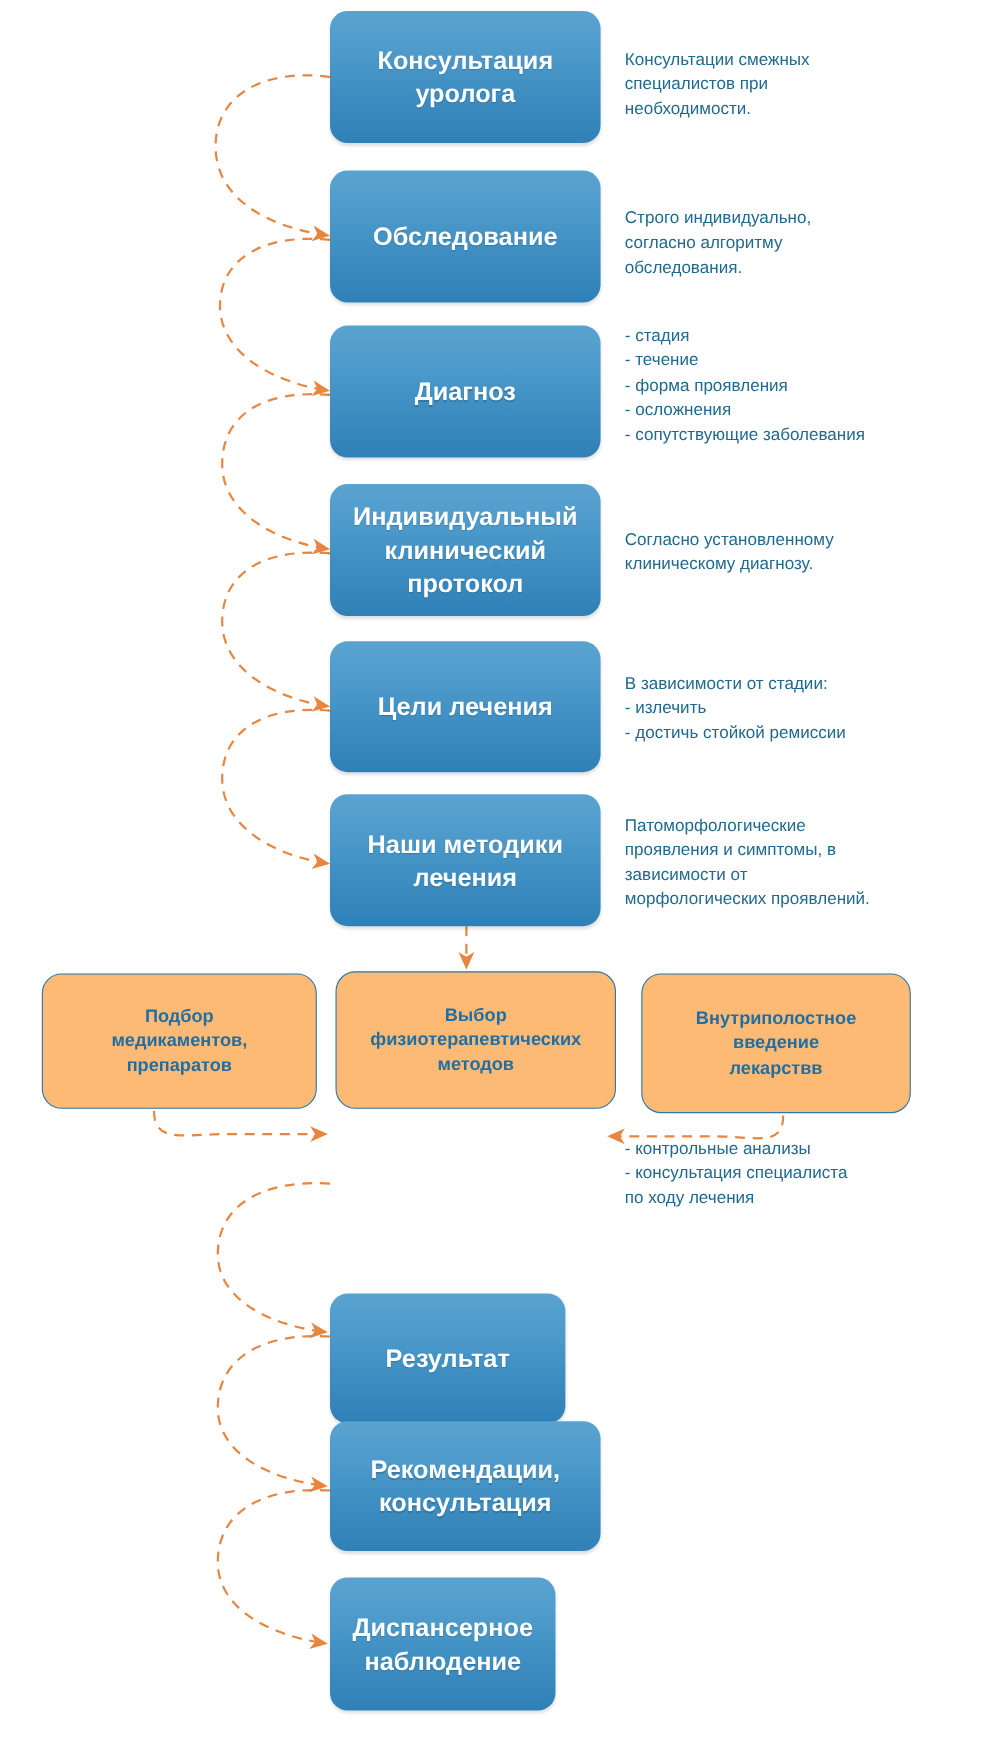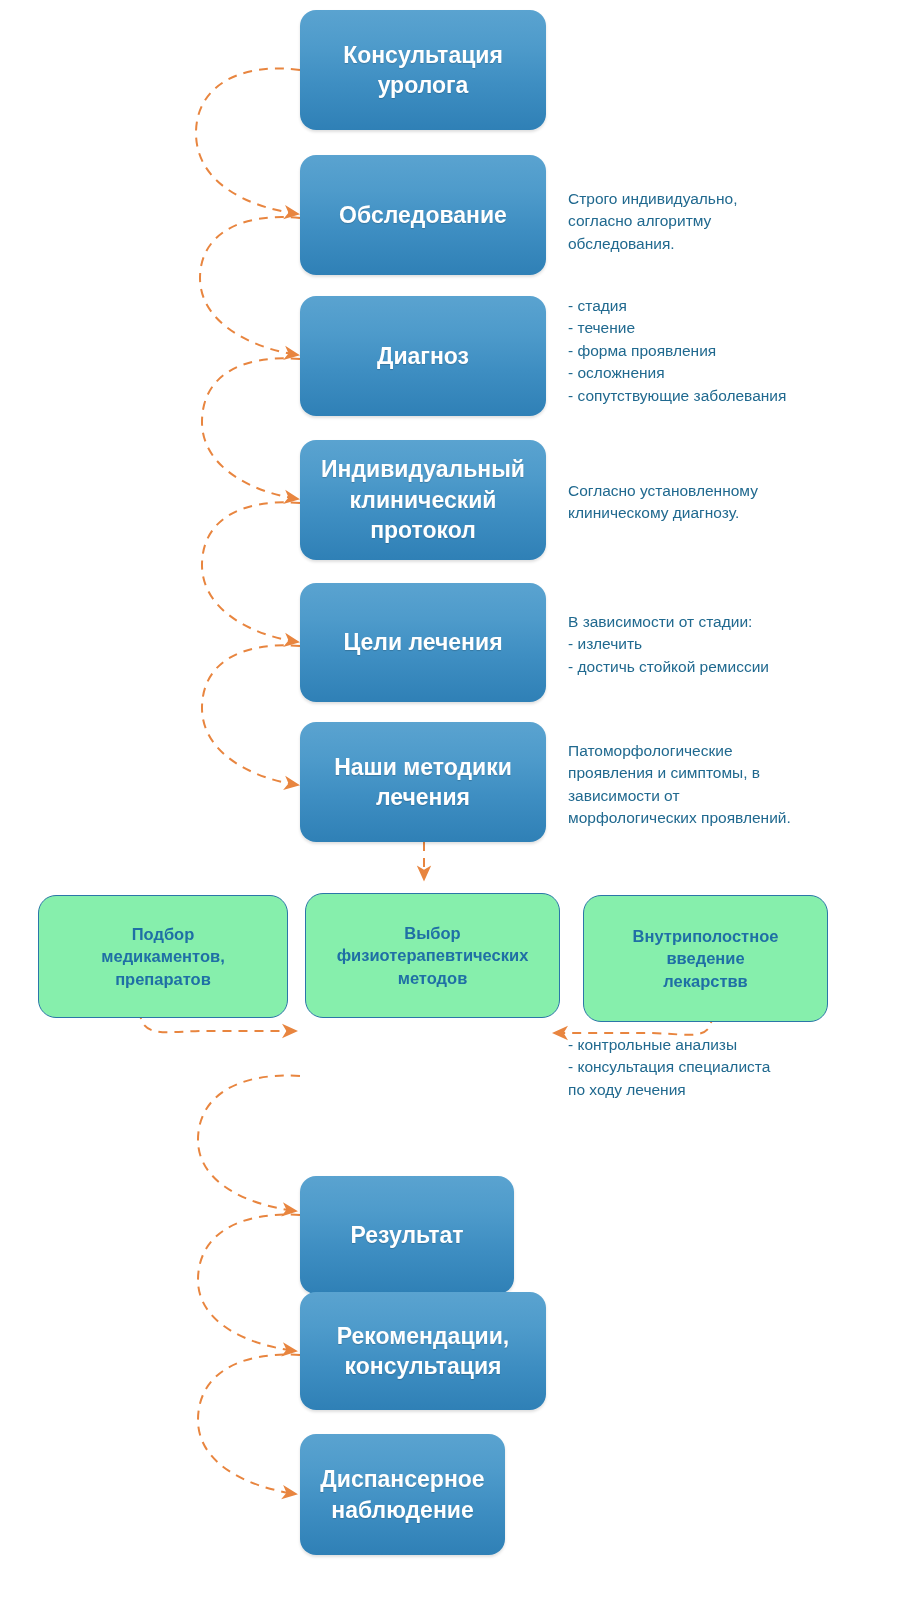--- a/index.html
+++ b/index.html
@@ -46,29 +46,28 @@
     color: #ffffff;
     font-weight: bold;
     font-size: 23px;
     line-height: 1.32;
     padding: 6px 14px;
     box-shadow: 0 2px 3px rgba(0,0,0,0.13);
     text-shadow: 0 1px 1px rgba(0,0,0,0.18);
   }
   
   .white-box {
-    background: #86efac;
+    background: #fdba74;
     border: 1.6px solid #2b76a8;
     border-radius: 18px;
     color: #1f6fa5;
     font-weight: bold;
     font-size: 16.5px;
     line-height: 1.35;
     padding: 6px 3px;
-    margin-top: 10px;
   }
   
   .note {
     position: absolute;
     z-index: 2;
     color: #20698f;
     font-size: 15.5px;
     line-height: 1.45;
     text-align: left;
     white-space: pre-line;
@@ -114,20 +113,23 @@
 
       <path d="M300,1215 C238,1211 198,1235 198,1280 C198,1322 246,1345 296,1351" marker-end="url(#arrowRight)"></path>
 
       <path d="M300,1355 C238,1351 198,1375 198,1420 C198,1463 246,1487 296,1494" marker-end="url(#arrowRight)"></path>
     </g>
   </svg>
 
   <div class="node blue-box" style="left:300px; top:10px; width:246px; height:120px;">
     <span style="white-space:pre-line;">Консультация уролога</span>
   </div>
+  <div class="note" style="left:568px; top:44px; width:300px;">Консультации смежных
+специалистов при
+необходимости.</div>
 
   <div class="node blue-box" style="left:300px; top:155px; width:246px; height:120px;">
     <span style="white-space:pre-line;">Обследование</span>
   </div>
   <div class="note" style="left:568px; top:188px; width:300px;">Строго индивидуально,
 согласно алгоритму
 обследования.</div>
 
   <div class="node blue-box" style="left:300px; top:296px; width:246px; height:120px;">
     <span style="white-space:pre-line;">Диагноз</span>

